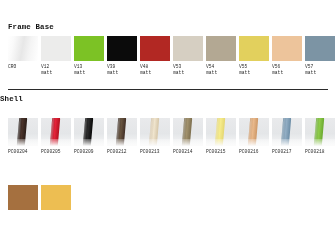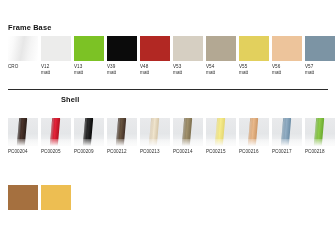--- a/index.html
+++ b/index.html
@@ -10,21 +10,21 @@
   body {
     width: 336px;
     height: 252px;
     position: relative;
     overflow: hidden;
     font-family: "Liberation Sans", sans-serif;
     color: #1a1a1a;
     -webkit-font-smoothing: antialiased;
   }
 
-  .page { position: absolute; left: 0; top: 0; width: 268px; height: 252px; }
+  .page { position: absolute; left: 0; top: 0; width: 268px; height: 252px; font-family: Liberation Mono, monospace; }
 
   
   .section-title {
     font-size: 7.4px;
     font-weight: bold;
     color: #111111;
     letter-spacing: 0.15px;
     line-height: 9px;
   }
 
@@ -192,21 +192,21 @@
 
     <div class="swatch-cell">
       <span class="swatch-chip" style="background:#7c94a4;"></span>
       <span class="swatch-label">V57</span>
       <span class="swatch-sublabel">matt</span>
     </div>
   </div>
 
   <hr class="divider" style="position:absolute; left:8px; top:89px; width:320px;">
 
-  <div style="position:absolute; left:20px; top:95px;padding-left:41px;" class="section-title">Shell</div>
+  <div style="position:absolute; left:0; top:95px;" class="section-title">Shell</div>
 
   <div class="swatch-row" style="position:absolute; left:8px; top:118px;">
 
     <div class="shell-cell">
       <span class="shell-thumb">
         <span class="shell-form" style="background:linear-gradient(90deg,#1d1411,#4a332a 45%,#2a1d18);"></span>
         <span class="shell-gloss"></span>
         <span class="shell-floor"></span>
       </span>
       <span class="shell-label">PC00204</span>

